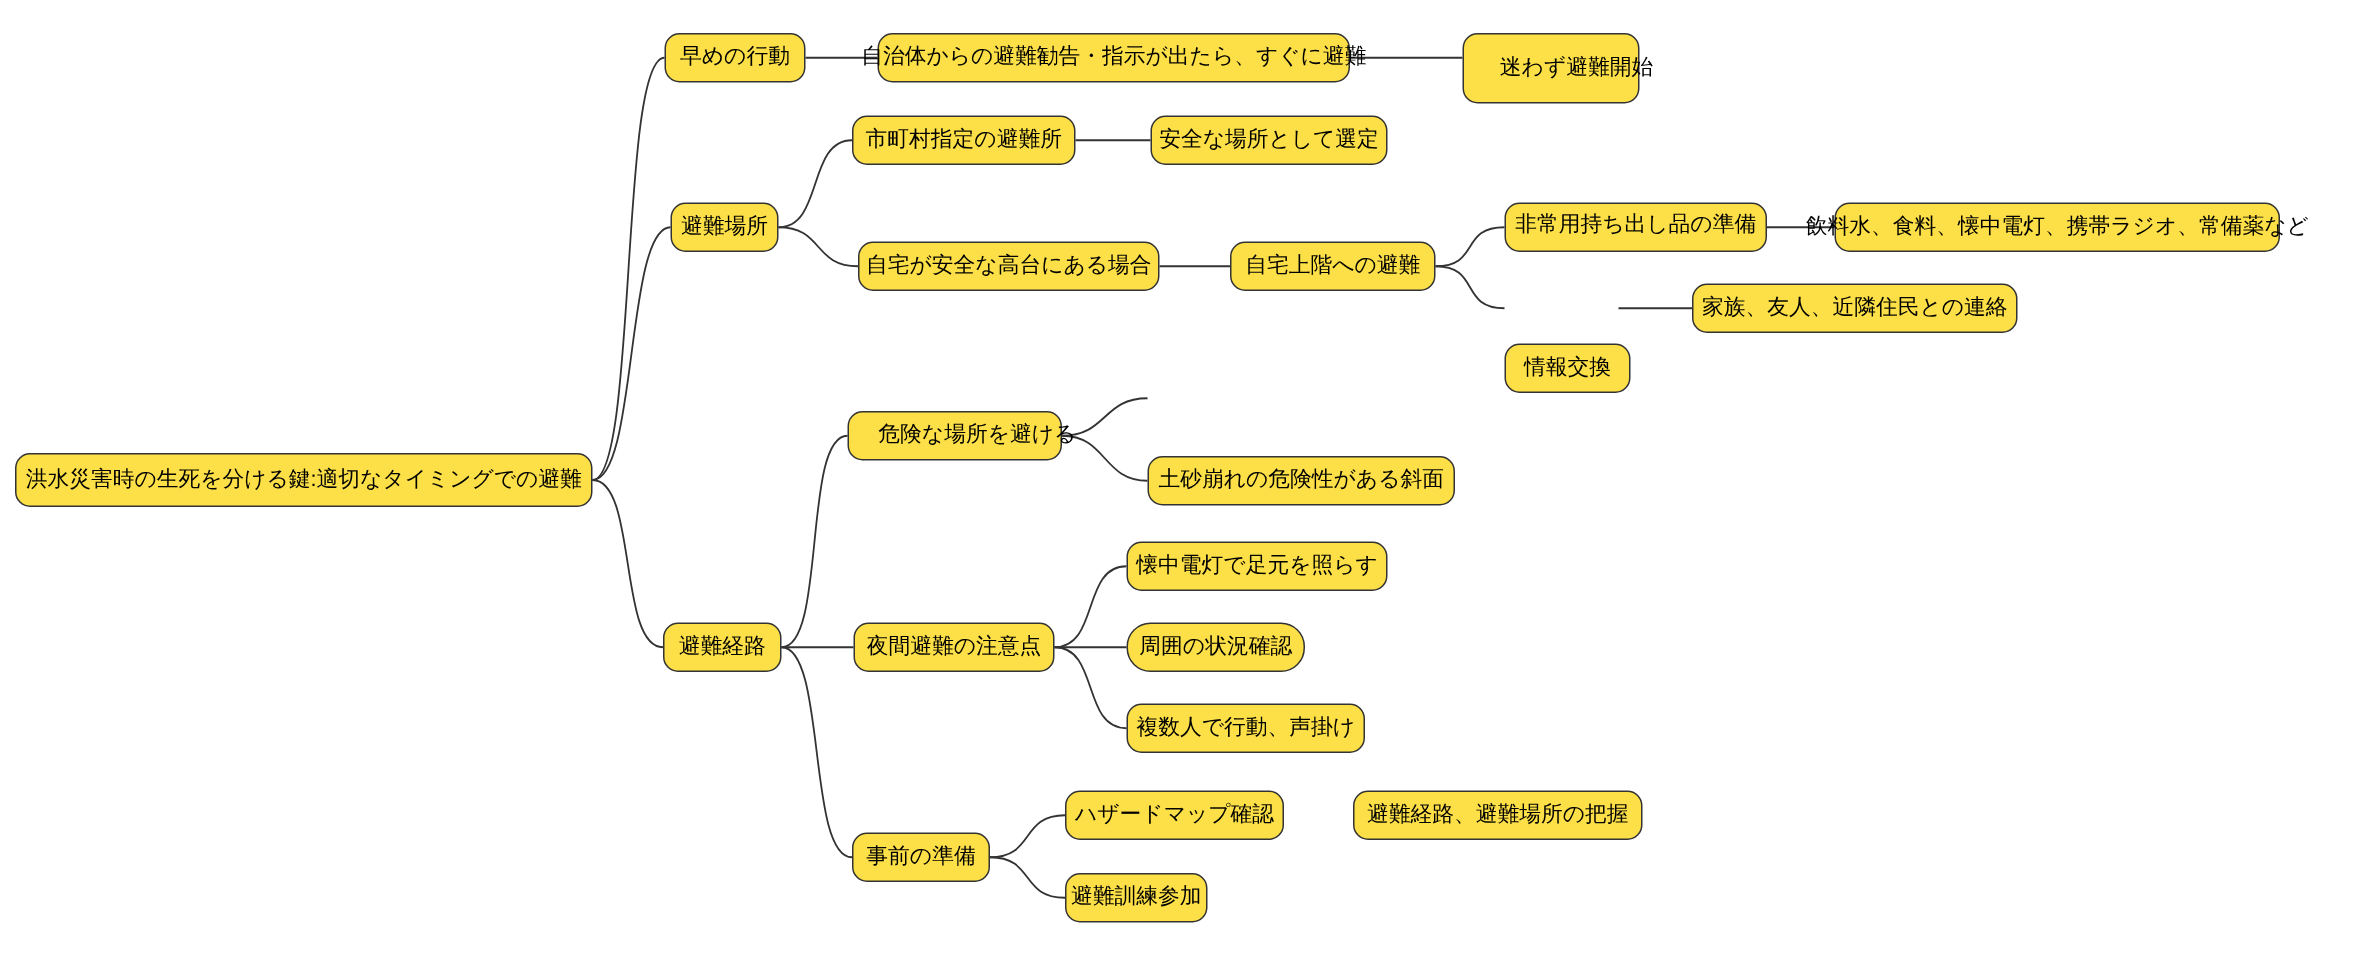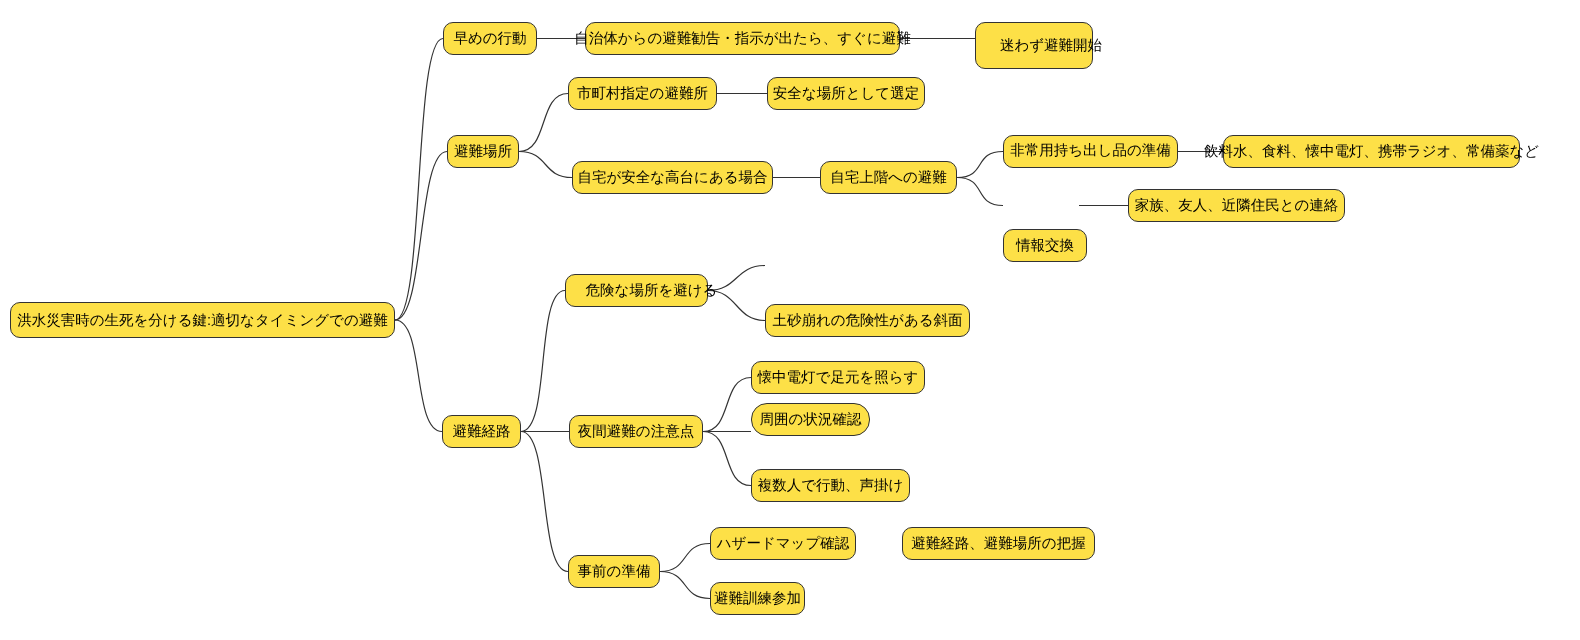--- a/index.html
+++ b/index.html
@@ -83,19 +83,19 @@
   <div class="node" style="left:1003px; top:135px; width:175px; height:33px;font-family:Liberation Mono, monospace;">非常用持ち出し品の準備</div>
   <div class="node" style="left:1223px; top:135px; width:297px; height:33px;">飲料水、食料、懐中電灯、携帯ラジオ、常備薬など</div>
   <div class="node" style="left:1003px; top:189px; width:84px; height:33px;margin-top:40px;">情報交換</div>
   <div class="node" style="left:1128px; top:189px; width:217px; height:33px;">家族、友人、近隣住民との連絡</div>
 
   <div class="node" style="left:442px; top:415px; width:79px; height:33px;">避難経路</div>
   <div class="node" style="left:565px; top:274px; width:143px; height:33px;padding-left:36px;">危険な場所を避ける</div>
   <div class="node" style="left:765px; top:304px; width:205px; height:33px;">土砂崩れの危険性がある斜面</div>
   <div class="node" style="left:569px; top:415px; width:134px; height:33px;">夜間避難の注意点</div>
   <div class="node" style="left:751px; top:361px; width:174px; height:33px;">懐中電灯で足元を照らす</div>
-  <div class="node" style="left:751px; top:403px; width:119px; height:33px;border-radius:16px;">周囲の状況確認</div>
+  <div class="node" style="left:751px; top:415px; width:119px; height:33px;border-radius:16px;">周囲の状況確認</div>
   <div class="node" style="left:751px; top:469px; width:159px; height:33px;">複数人で行動、声掛け</div>
   <div class="node" style="left:568px; top:555px; width:92px; height:33px;">事前の準備</div>
   <div class="node" style="left:710px; top:527px; width:146px; height:33px;">ハザードマップ確認</div>
   <div class="node" style="left:902px; top:527px; width:193px; height:33px;">避難経路、避難場所の把握</div>
   <div class="node" style="left:710px; top:582px; width:95px; height:33px;">避難訓練参加</div>
 </div>
 
 </body></html>

